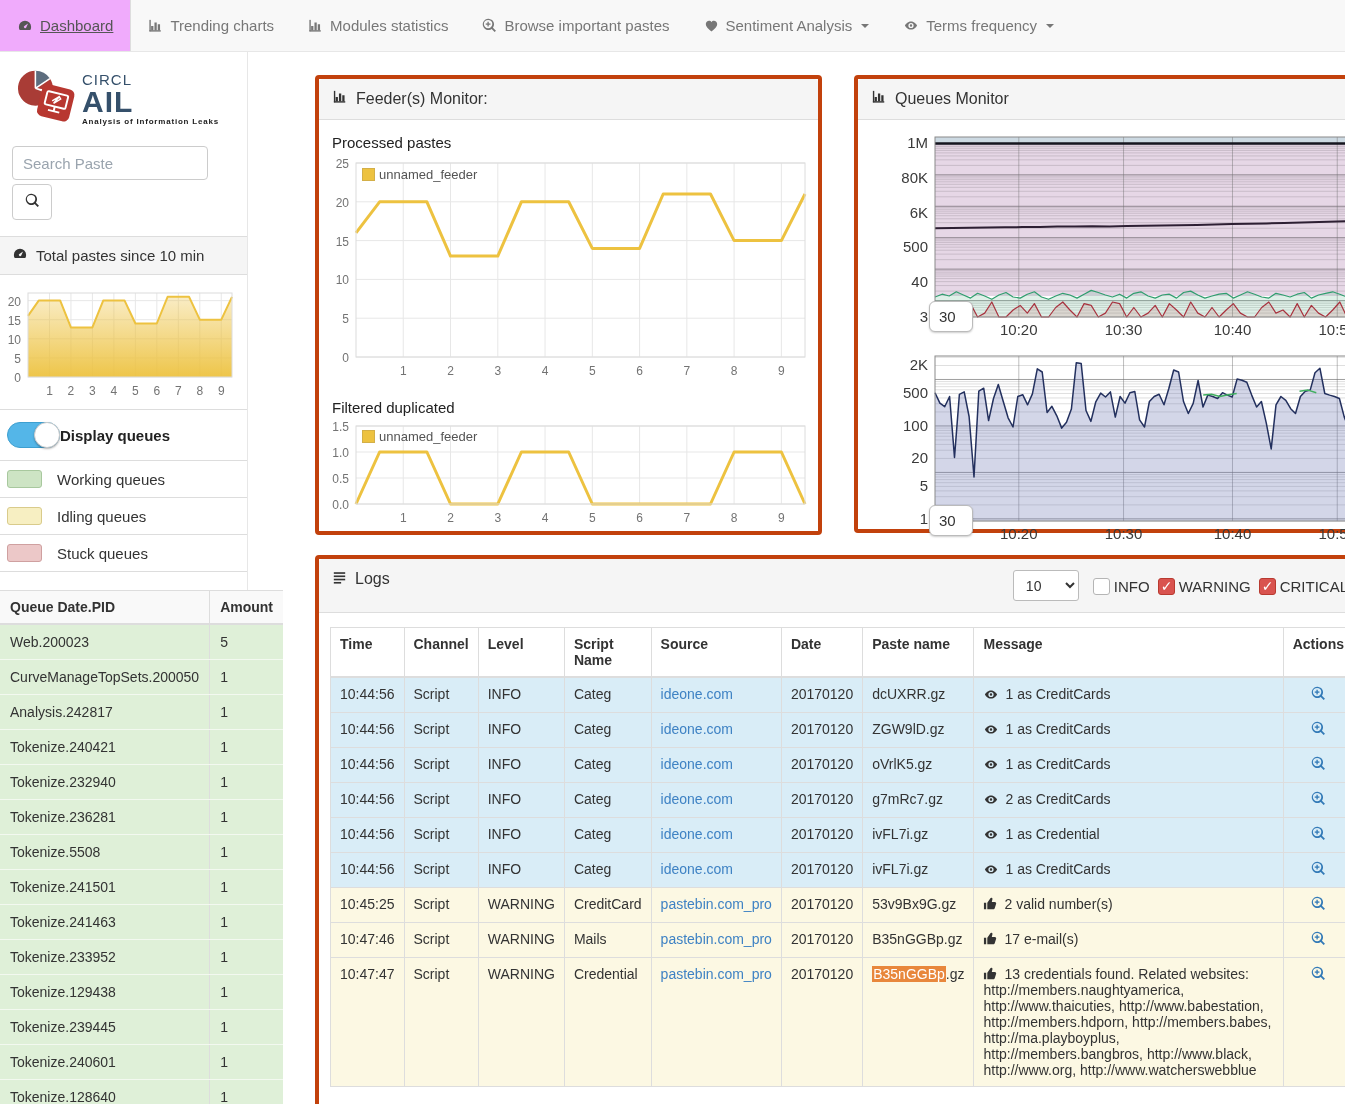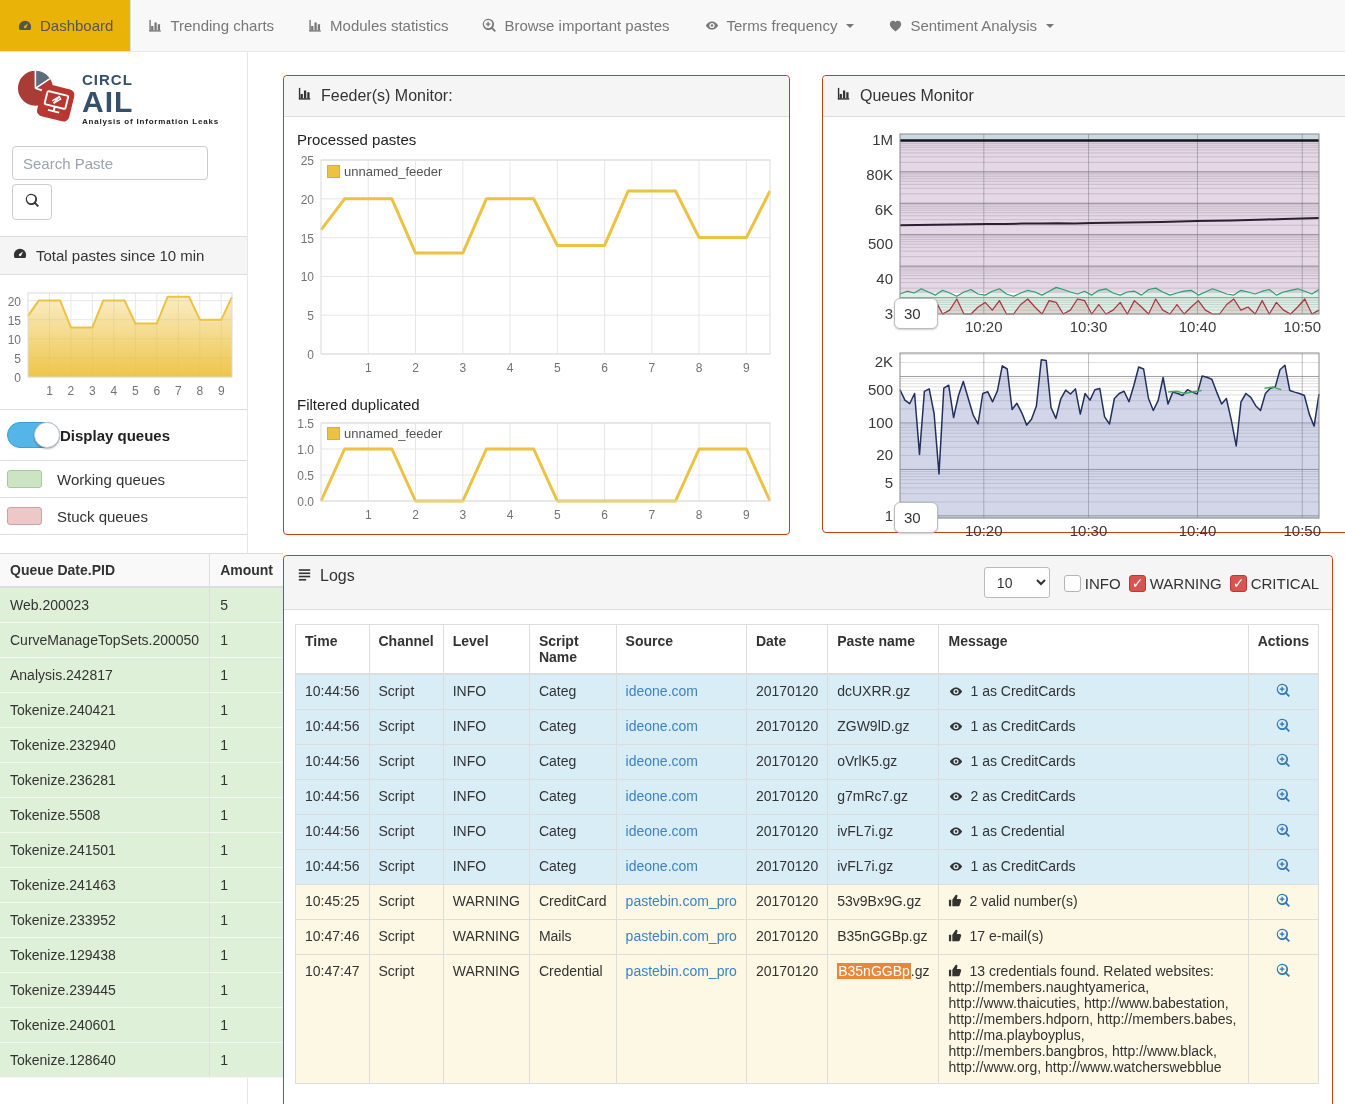--- a/index.html
+++ b/index.html
@@ -7,31 +7,31 @@
     font-family:"Liberation Sans","DejaVu Sans",sans-serif; color:#333; }
 
   
   .navbar { position:absolute; left:0; top:0; width:1345px; height:52px;
     background:#f8f8f8; border-bottom:1px solid #e7e7e7; z-index:20; }
   .navbar ul { list-style:none; display:flex; height:100%; }
   .navbar li { height:100%; }
   .navbar a { display:flex; align-items:center; gap:7px; height:100%; padding:0 17px;
     color:#777; text-decoration:none; font-size:15px; }
   .navbar a svg { fill:#777; }
-  .navbar li.active a { background:#eab308; color:#555; border-right:1px solid #ddd; }
+  .navbar li.active a { background:#f0abfc; color:#555; border-right:1px solid #ddd;text-decoration:underline; }
   .navbar li.active a svg { fill:#555; }
   .caret { display:inline-block; width:0; height:0; border-left:4px solid transparent;
     border-right:4px solid transparent; border-top:4px solid #777; margin-left:2px; }
 
   
   .sidebar { position:absolute; left:0; top:52px; width:248px; bottom:0;
     background:#fff; border-right:1px solid #e7e7e7; }
   .logo-row { display:flex; align-items:center; gap:4px; padding:16px 6px 8px 16px; }
   .logo-text { line-height:1; }
-  .logo-brand-top { font-size:15px; font-weight:bold; color:#35506b; letter-spacing:1px; }
+  .logo-brand-top { font-size:15px; font-weight:normal; color:#35506b; letter-spacing:1px; }
   .logo-brand-main { font-size:30px; font-weight:bold; color:#35506b; letter-spacing:1px; }
   .logo-tagline { font-size:8px; font-weight:bold; color:#222; letter-spacing:0.8px; margin-top:1px; }
   .search-wrap { padding:8px 12px 0 12px; }
   .search-wrap input { width:196px; height:34px; border:1px solid #ccc; border-radius:4px;
     padding:0 10px; font-size:15px; color:#555; outline:none; }
   .search-wrap input::placeholder { color:#9aa4ae; }
   .search-btn { margin:4px 0 0 0; width:40px; height:36px; background:#fff;
     border:1px solid #ccc; border-radius:4px; cursor:pointer; display:flex;
     align-items:center; justify-content:center; }
   .side-panel-header { margin-top:16px; border-top:1px solid #ddd; border-bottom:1px solid #ddd;
@@ -51,21 +51,21 @@
   .legend-swatch { width:35px; height:18px; border-radius:3px; margin-right:15px; }
   .legend-label { font-size:15px; color:#333; }
   .queue-table { margin-top:18px; width:248px; border-collapse:collapse; font-size:14px; }
   .queue-table th { text-align:left; background:#f9f9f9; border-top:1px solid #ddd;
     border-bottom:2px solid #ddd; padding:8px 10px; font-weight:bold; }
   .queue-table th + th, .queue-table td + td { border-left:1px solid #ddd; }
   .queue-table td { background:#dff0d8; border-bottom:1px solid #f3f9f0; padding:9px 10px; }
 
   
   .main { position:absolute; left:283px; top:75px; right:12px; bottom:0; }
-  .panel { position:absolute; background:#fff; border:1px solid #c2410c; border-radius:4px; }
+  .panel { position:absolute; background:#fff; border:4px solid #c2410c; border-radius:4px;margin-left:32px; }
   .panel-header { background:#f5f5f5; border-bottom:1px solid #ddd;
     border-radius:4px 4px 0 0; padding:11px 13px; font-size:16px; color:#333;
     display:flex; align-items:center; gap:8px; }
   .panel-body { padding:12px 11px; }
   #feeder-panel  { left:0;   top:0;   width:507px;  height:460px; }
   #queues-panel  { left:539px; top:0; width:555px;  height:458px; }
   #logs-panel    { left:0;   top:480px; width:1050px; height:720px; }
 
   .chart-title { font-weight:normal; font-size:15px; color:#222; margin:2px 0 4px 2px; }
   .chart-wrap { position:relative; }
@@ -153,39 +153,39 @@
           <span data-name="searchplus-icon" style="display: inline-flex;">
             <svg width="15" height="15" viewBox="0 0 16 16">
               <path d="M11.7 10.3a6 6 0 1 0-1.4 1.4l3.2 3.2 1.4-1.4zM6.5 11a4.5 4.5 0 1 1 0-9 4.5 4.5 0 0 1 0 9z"></path>
               <rect x="5.8" y="4" width="1.4" height="5"></rect>
               <rect x="4" y="5.8" width="5" height="1.4"></rect>
             </svg>
           </span>
           <span data-name="nav-label">Browse important pastes</span>
         </a>
       </li>
+      <li data-name="nav-item-sentiment-analysis">
+        <a href="#" data-name="nav-link-sentiment-analysis">
+          <span data-name="heart-icon" style="display: inline-flex;">
+            <svg width="15" height="14" viewBox="0 0 16 16">
+              <path d="M8 14.2S1.5 10.2 1.5 5.8C1.5 3.6 3.2 2 5.2 2 6.4 2 7.5 2.6 8 3.6 8.5 2.6 9.6 2 10.8 2c2 0 3.7 1.6 3.7 3.8 0 4.4-6.5 8.4-6.5 8.4z"></path>
+            </svg>
+          </span>
+          <span data-name="nav-label">Sentiment Analysis</span>
+          <span class="caret" data-name="caret-down-icon"></span>
+        </a>
+      </li>
       <li data-name="nav-item-terms-frequency">
         <a href="#" data-name="nav-link-terms-frequency">
           <span data-name="eye-icon" style="display: inline-flex;">
             <svg width="16" height="13" viewBox="0 0 16 16">
               <path d="M8 3C4.1 3 1.3 6.2.5 8c.8 1.8 3.6 5 7.5 5s6.7-3.2 7.5-5C14.7 6.2 11.9 3 8 3zm0 8.2A3.2 3.2 0 1 1 8 4.8a3.2 3.2 0 0 1 0 6.4zm0-1.7A1.5 1.5 0 1 0 8 6.5a1.5 1.5 0 0 0 0 3z"></path>
             </svg>
           </span>
           <span data-name="nav-label">Terms frequency</span>
-          <span class="caret" data-name="caret-down-icon"></span>
-        </a>
-      </li>
-      <li data-name="nav-item-sentiment-analysis">
-        <a href="#" data-name="nav-link-sentiment-analysis">
-          <span data-name="heart-icon" style="display: inline-flex;">
-            <svg width="15" height="14" viewBox="0 0 16 16">
-              <path d="M8 14.2S1.5 10.2 1.5 5.8C1.5 3.6 3.2 2 5.2 2 6.4 2 7.5 2.6 8 3.6 8.5 2.6 9.6 2 10.8 2c2 0 3.7 1.6 3.7 3.8 0 4.4-6.5 8.4-6.5 8.4z"></path>
-            </svg>
-          </span>
-          <span data-name="nav-label">Sentiment Analysis</span>
           <span class="caret" data-name="caret-down-icon"></span>
         </a>
       </li>
     </ul>
 </nav>
 
 <aside class="sidebar" data-name="sidebar">
   <div class="logo-row" data-name="app-logo">
     <span data-name="circl-ail-logo-icon">
       <svg width="62" height="58" viewBox="0 0 64 58">
@@ -275,20 +275,24 @@
     <span class="toggle" data-name="display-queues-toggle">
         <span class="knob"></span>
       </span>
     <span class="toggle-label" data-name="display-queues-label">Display queues</span>
   </div>
 
   <div data-name="queues-legend" id="queues-legend">
       <div class="legend-row" data-name="legend-row-working-queues">
         <span class="legend-swatch" data-name="working-queues-swatch" style="background: rgb(205, 228, 196); border: 1px solid rgb(168, 200, 158);"></span>
         <span class="legend-label" data-name="working-queues-label">Working queues</span>
+      </div>
+      <div class="legend-row" data-name="legend-row-idling-queues">
+        <span class="legend-swatch" data-name="idling-queues-swatch" style="background: rgb(247, 239, 194); border: 1px solid rgb(217, 203, 139);"></span>
+        <span class="legend-label" data-name="idling-queues-label">Idling queues</span>
       </div>
       <div class="legend-row" data-name="legend-row-stuck-queues">
         <span class="legend-swatch" data-name="stuck-queues-swatch" style="background: rgb(236, 200, 200); border: 1px solid rgb(207, 160, 160);"></span>
         <span class="legend-label" data-name="stuck-queues-label">Stuck queues</span>
       </div>
     </div>
 
   <table class="queue-table" data-name="queue-table">
     <thead>
       <tr>

